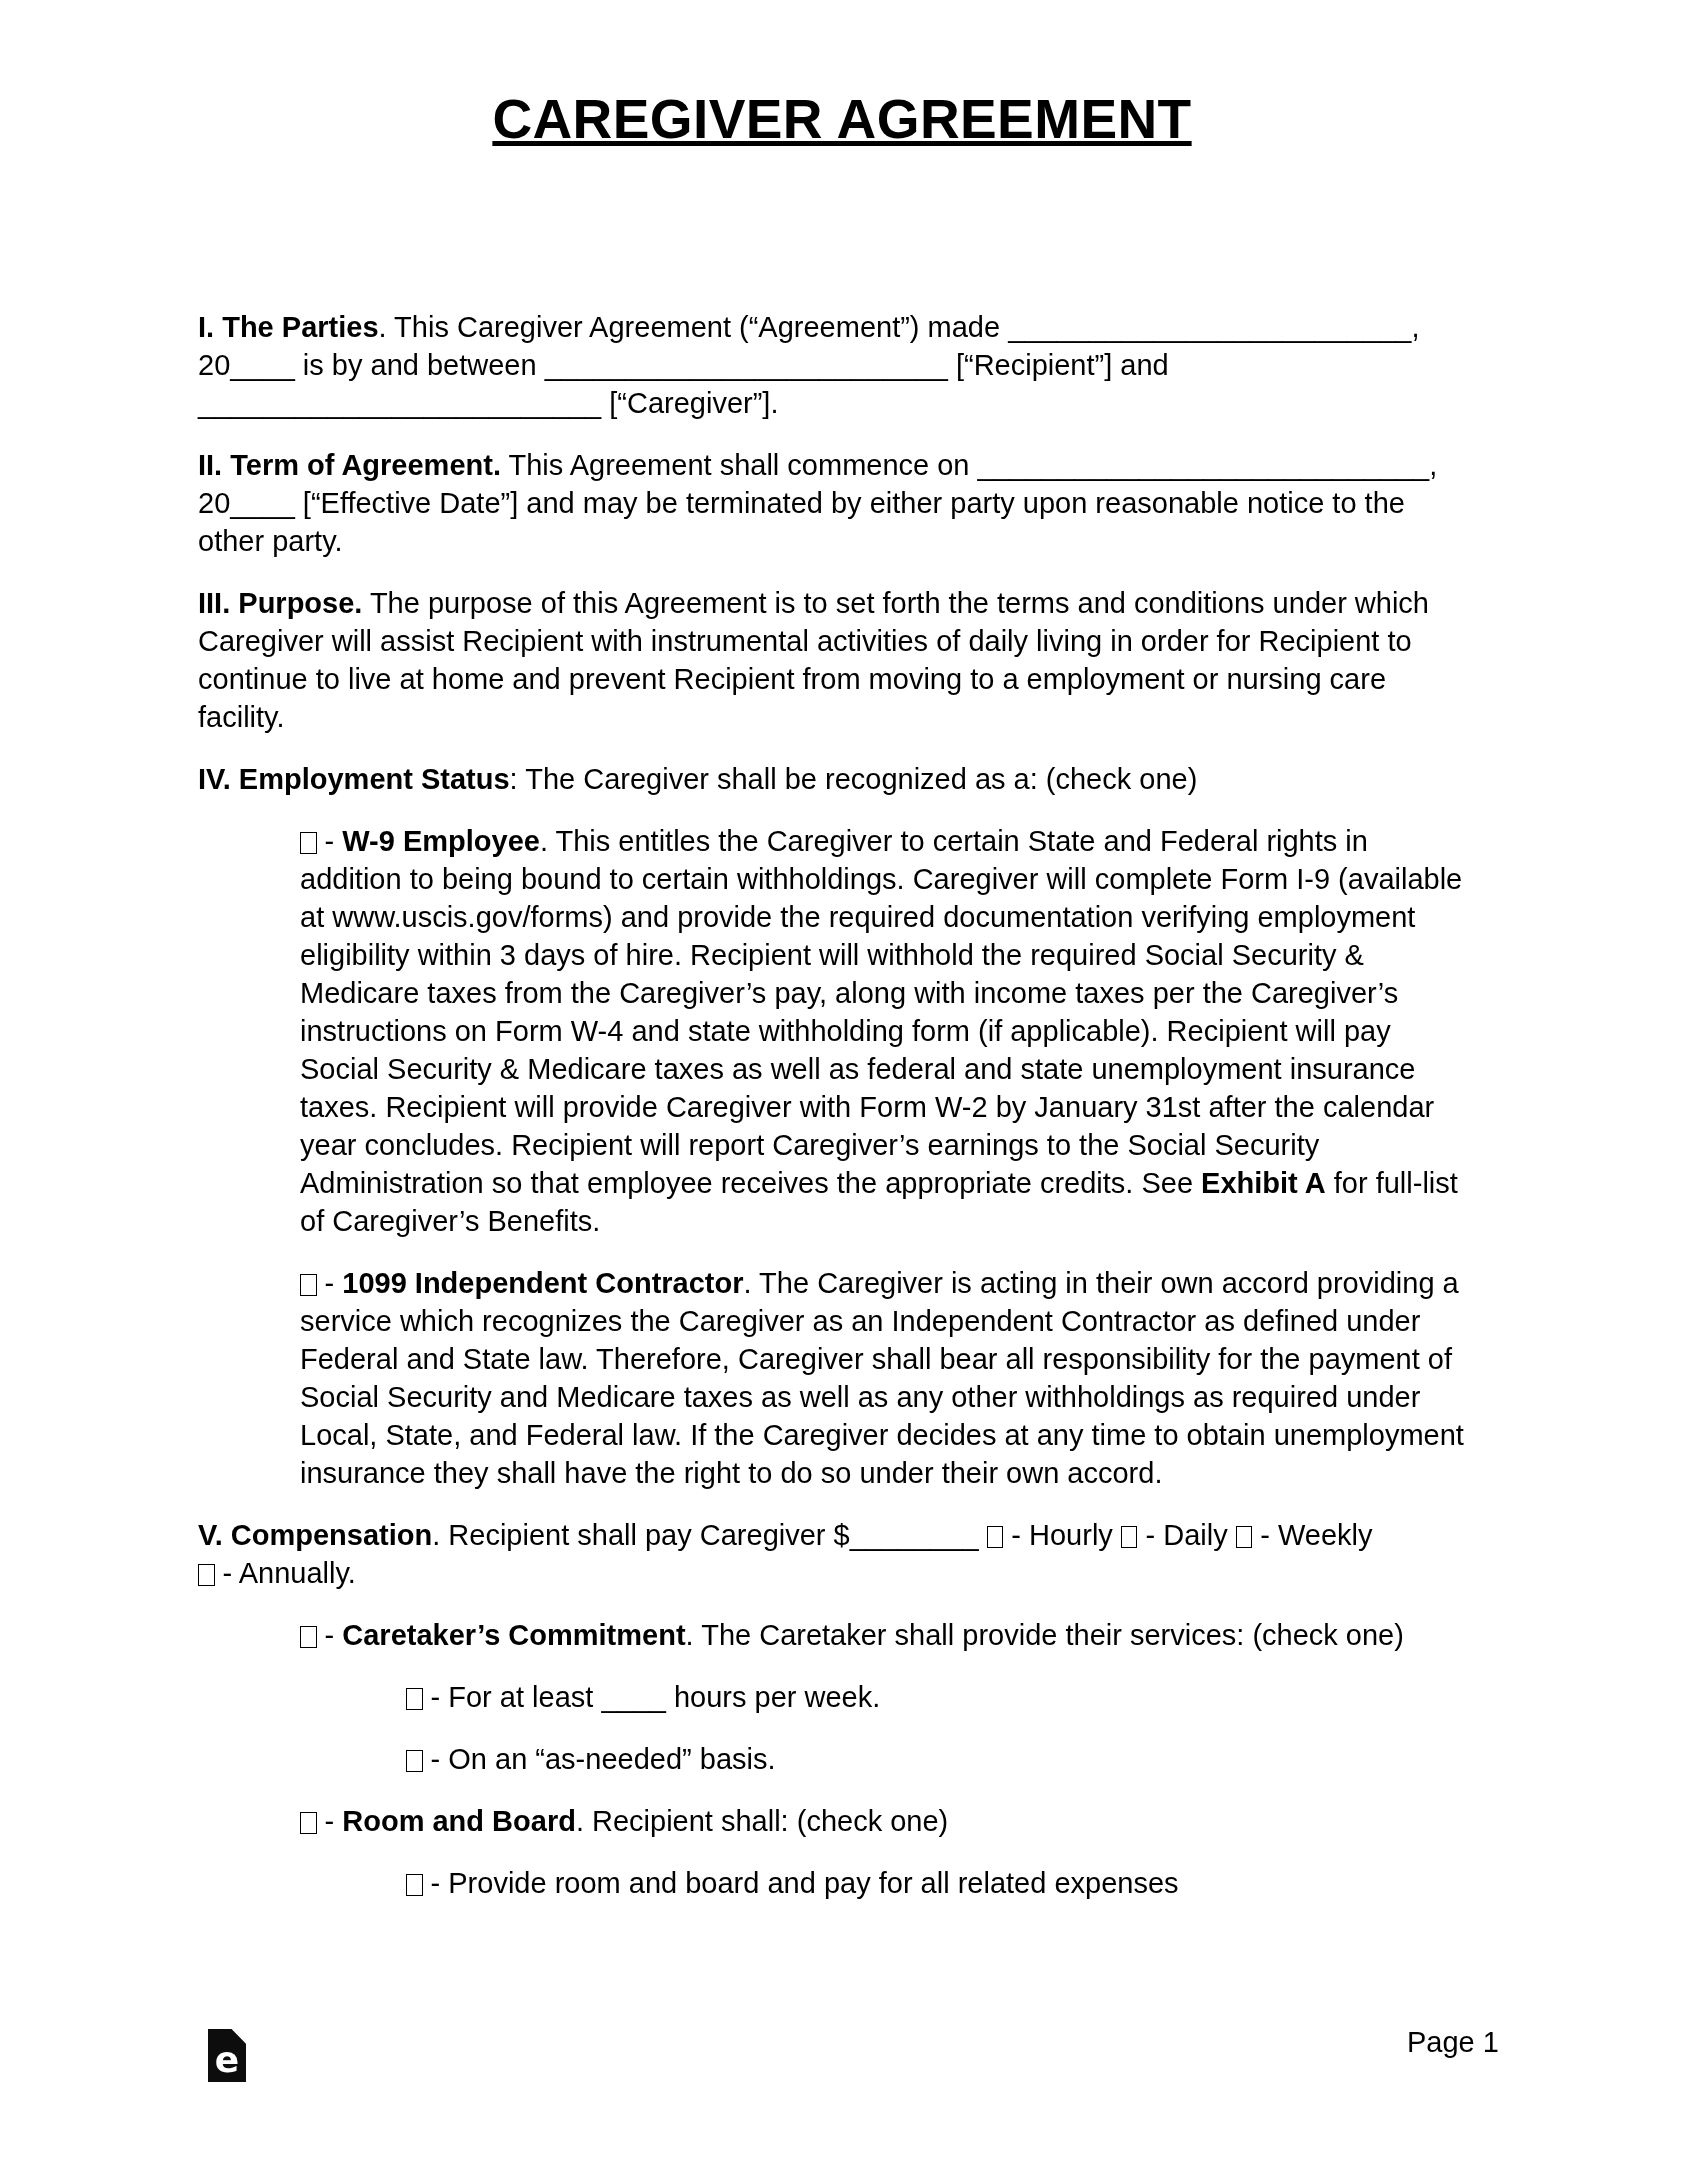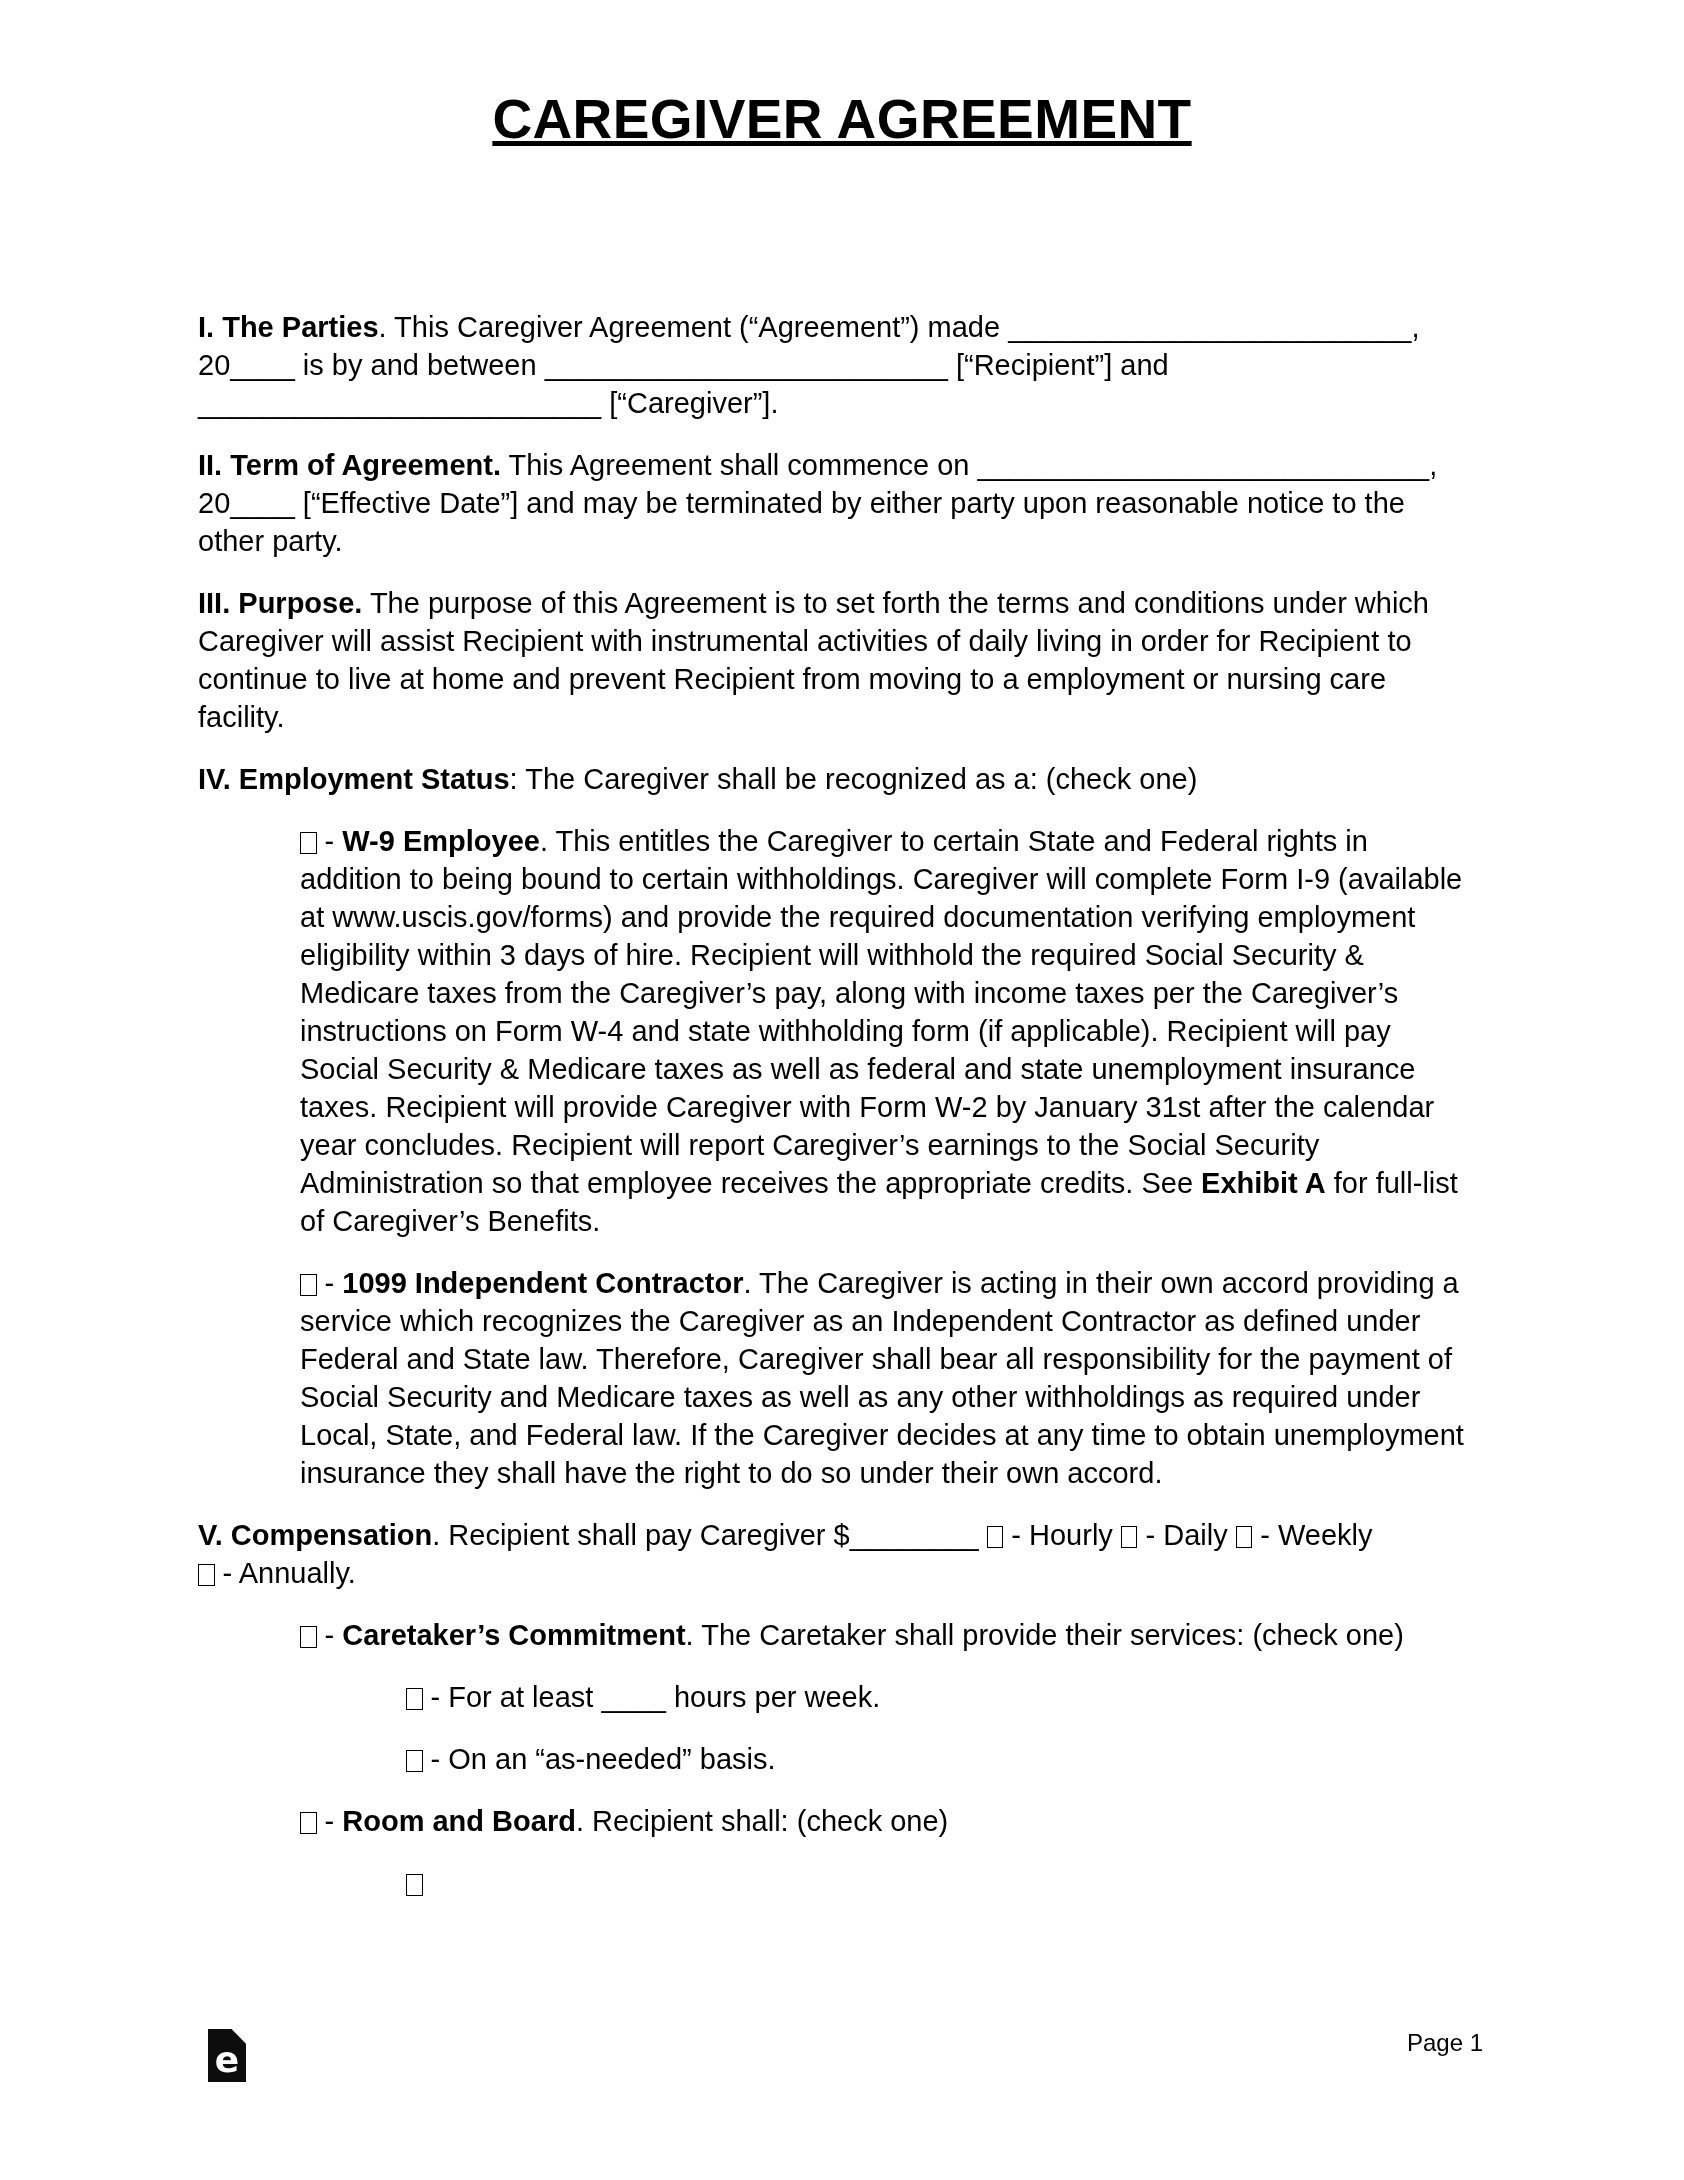--- a/index.html
+++ b/index.html
@@ -61,21 +61,21 @@
     font-weight: bold;
     font-size: 36px;
     line-height: 1;
     padding-bottom: 4.3px;
     font-family: "DejaVu Sans", sans-serif;
   }
   .pagenum {
     position: absolute;
     left: 1407px;
     top: 2029px;
-    font-size: 24px;
+    font-size: 29px;
     line-height: 27px;
   }
 </style>
 </head>
 <body>
 
 <div class="doc">
 
   <h1 class="title">CAREGIVER AGREEMENT</h1>
 
@@ -95,21 +95,21 @@
   <span class="opt"><span class="cb"></span><span> - Annually.</span></span></p>
 
   <p class="para ind1"><span class="cb"></span><span> - </span><b>Caretaker’s Commitment</b><span>. The Caretaker shall provide their services: (check one)</span></p>
 
   <p class="para ind2"><span class="cb"></span><span> - For at least ____ hours per week.</span></p>
 
   <p class="para ind2"><span class="cb"></span><span> - On an “as-needed” basis.</span></p>
 
   <p class="para ind1"><span class="cb"></span><span> - </span><b>Room and Board</b><span>. Recipient shall: (check one)</span></p>
 
-  <p class="para ind2"><span class="cb"></span></p>
+  <p class="para ind2"><span class="cb"></span><span> - Provide room and board and pay for all related expenses</span></p>
 
 </div>
 
 <div class="footer-logo">
   <span class="logo-letter">e</span>
 </div>
 
 <div class="pagenum">Page 1</div>
 
 

